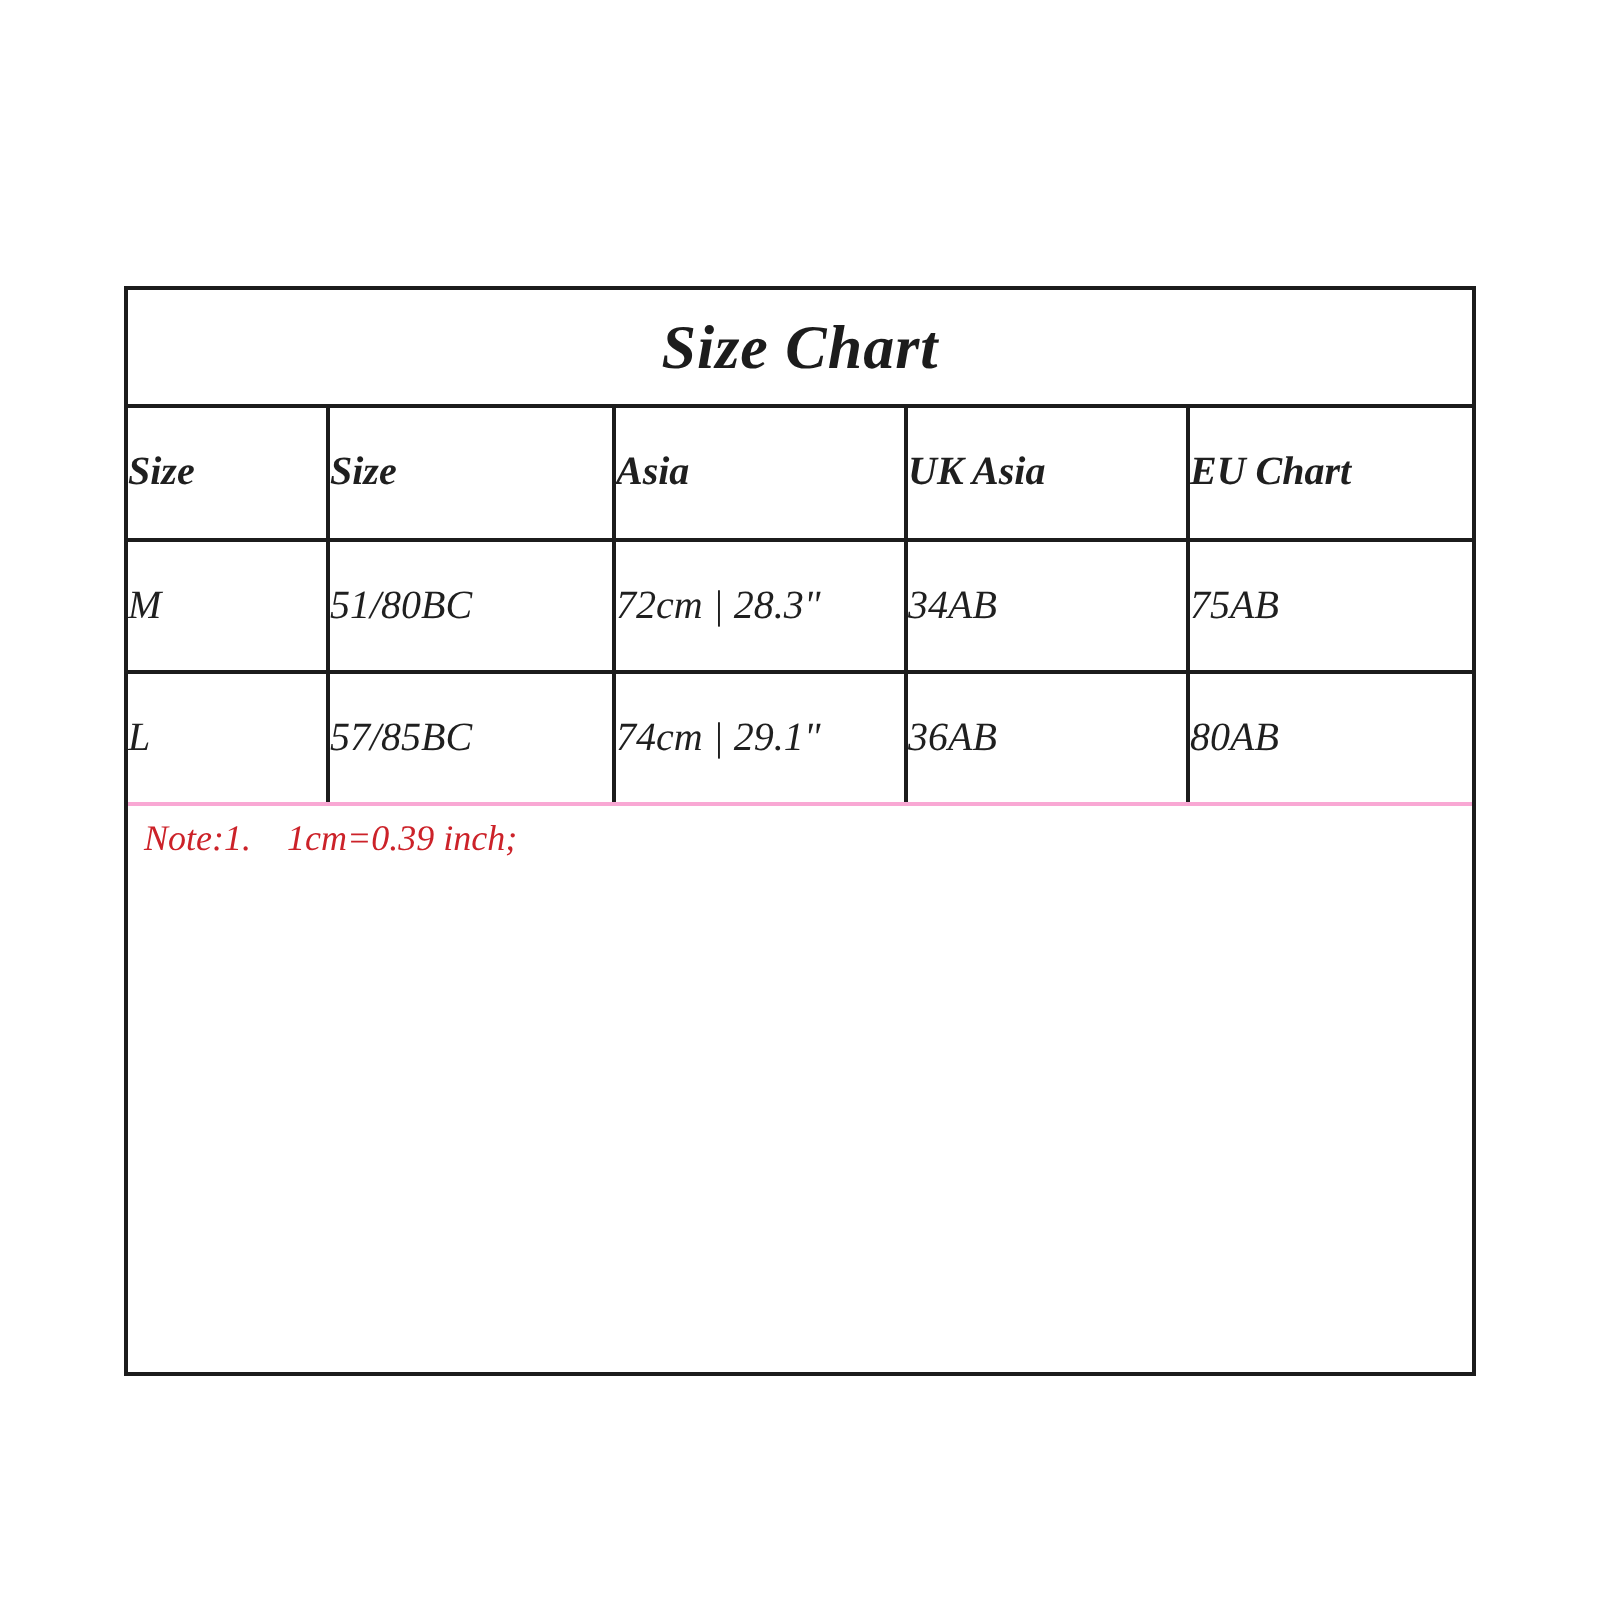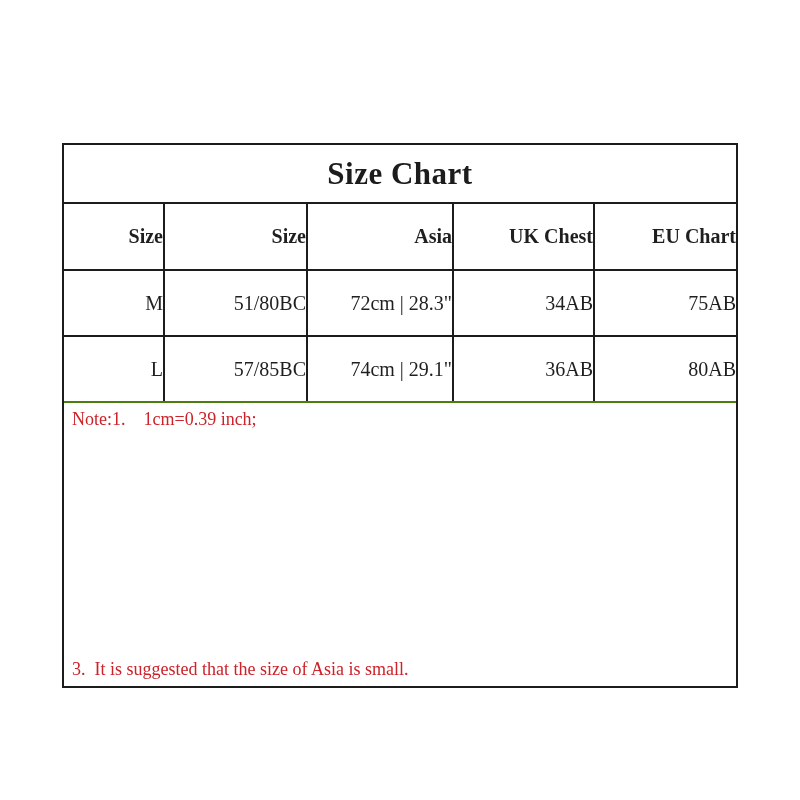--- a/index.html
+++ b/index.html
@@ -7,20 +7,21 @@
     padding: 0;
     background: #ffffff;
     font-family: "Liberation Serif", "DejaVu Serif", serif;
   }
   .page {
     position: relative;
     width: 800px;
     height: 800px;
     background: #ffffff;
     overflow: hidden;
+    font-style: italic;
   }
   .chart-box {
     position: absolute;
     left: 62px;
     top: 143px;
     width: 676px;
     height: 545px;
     border: 2px solid #1c1c1c;
     box-sizing: border-box;
     display: flex;
@@ -48,40 +49,40 @@
     flex: 0 0 auto;
   }
   table.size-table col.c1 { width: 100px; }
   table.size-table col.c2 { width: 143px; }
   table.size-table col.c3 { width: 146px; }
   table.size-table col.c4 { width: 141px; }
   table.size-table col.c5 { width: auto;  }
   table.size-table th,
   table.size-table td {
     border: 2px solid #1c1c1c;
-    text-align: right;
+    text-align: left;
     vertical-align: middle;
     color: #1f1f1f;
     font-size: 20px;
     padding: 0;
   }
   table.size-table th {
     height: 65px;
     font-weight: bold;
   }
   table.size-table td {
     height: 64px;
     font-weight: normal;
   }
   .notes {
     flex: 1 1 auto;
-    border-top: 2px solid #4d7c0f;
+    border-top: 2px solid #f9a8d4;
     display: flex;
-    flex-direction: column;
-    justify-content: space-between;
+    flex-direction: row;
+    justify-content: flex-start;
     padding: 6px 10px 6px 8px;
     box-sizing: border-box;
   }
   .note-line {
     font-size: 18px;
     color: #cc2229;
     white-space: pre-wrap;
     line-height: 1.15;
   }
 </style>
@@ -99,21 +100,21 @@
           <col class="c2">
           <col class="c3">
           <col class="c4">
           <col class="c5">
       </colgroup>
       <thead>
         <tr>
           <th>Size</th>
           <th>Size</th>
           <th>Asia</th>
-          <th>UK Chest</th>
+          <th>UK Asia</th>
           <th>EU Chart</th>
         </tr>
       </thead>
       <tbody>
         <tr>
           <td>M</td>
           <td>51/80BC</td>
           <td>72cm | 28.3"</td>
           <td>34AB</td>
           <td>75AB</td>
@@ -123,17 +124,16 @@
           <td>57/85BC</td>
           <td>74cm | 29.1"</td>
           <td>36AB</td>
           <td>80AB</td>
         </tr>
       </tbody>
     </table>
 
     <div class="notes">
       <div class="note-line">Note:1.    1cm=0.39 inch;</div>
-      <div class="note-line">3.  It is suggested that the size of Asia is small.</div>
     </div>
 
   </div>
 </div>
 
 </body></html>

